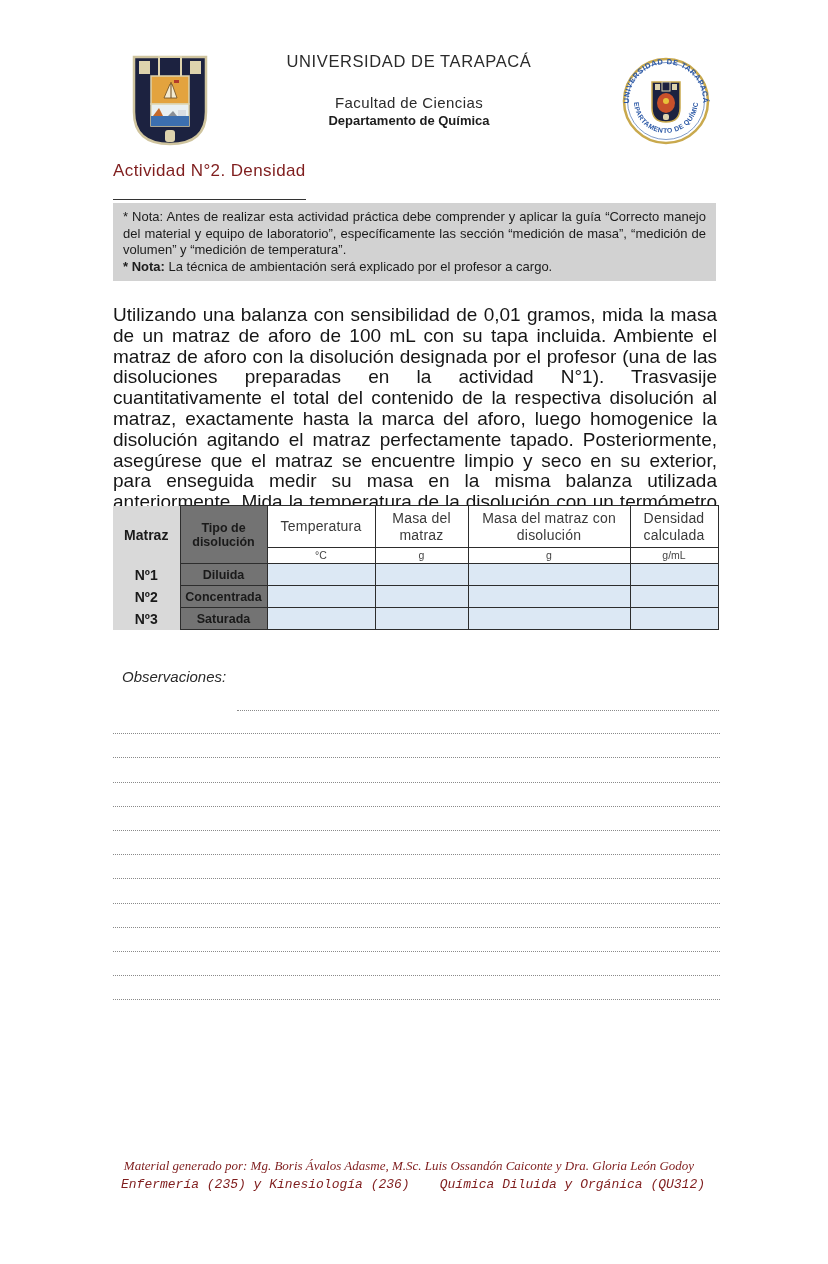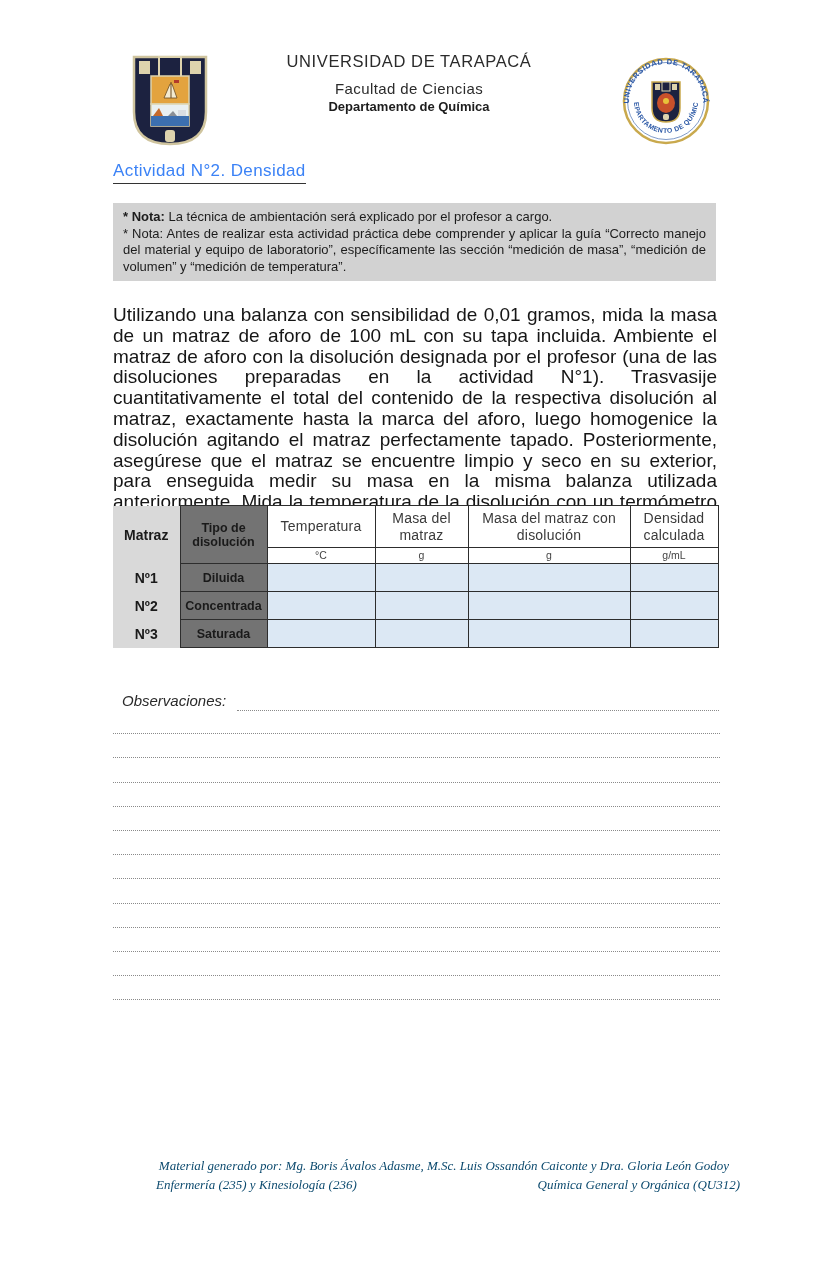--- a/index.html
+++ b/index.html
@@ -10,27 +10,27 @@
     font-family:"Liberation Sans","DejaVu Sans",sans-serif;
     color:#1f1f1f;
     overflow:hidden;
     border-radius:22px;
   }
   
   .crest{position:absolute;left:128px;top:54px;width:84px;height:94px;}
   .seal{position:absolute;left:622px;top:56px;width:88px;height:90px;}
   .head-text{position:absolute;left:113px;top:52px;width:592px;text-align:center;}
   .head-univ{font-size:16.5px;letter-spacing:0.6px;color:#2b2b2b;}
-  .head-fac{font-size:15px;letter-spacing:0.4px;color:#2b2b2b;margin-top:9px;}
+  .head-fac{font-size:15px;letter-spacing:0.4px;color:#2b2b2b;margin-top:23px;}
   .head-dep{font-size:13px;font-weight:bold;color:#1d1d1d;margin-top:2px;}
   
   .doc-title{
     position:absolute;left:113px;top:161px;
-    font-size:17px;letter-spacing:0.4px;color:#3b82f6;
-    border-bottom:1.5px solid #333;padding-bottom:2px;display:inline-block;
+    font-size:17px;letter-spacing:0.4px;color:#7f1d1d;
+    border-bottom:1.5px solid #333;padding-bottom:18px;display:inline-block;
   }
   
   .note-box{
     position:absolute;left:113px;top:203px;width:583px;
     background:#d2d2d2;padding:6px 10px;
     font-size:13px;line-height:16.6px;color:#1c1c1c;
   }
   .note{text-align:justify;}
   .note b{font-weight:bold;}
   
@@ -56,40 +56,40 @@
     background:#737373;font-weight:bold;font-size:12.5px;color:#1a1a1a;
   }
   .data-table td.col-head{
     background:#ffffff;font-size:14px;color:#3a3a3a;line-height:17px;
     height:41px;letter-spacing:0.2px;
   }
   .data-table td.unit-cell{
     background:#ffffff;font-size:10.5px;color:#444;height:15px;line-height:11px;
   }
   .data-table td.blue-cell{background:#dce8f4;}
-  .data-table tr.data-row{height:28px;}
+  .data-table tr.data-row{height:22px;}
   
   .obs-label{
-    position:absolute;left:122px;top:692px;
+    position:absolute;left:122px;top:668px;
     font-size:15px;font-style:italic;color:#2a2a2a;
   }
   .obs-first-line{
     position:absolute;left:237px;top:694px;width:482px;height:16px;
     border-bottom:1.5px dotted #8a8a8a;
   }
   .ruled-lines{position:absolute;left:113px;top:710px;width:607px;}
   .ruled-line{height:23.2px;border-bottom:1.5px dotted #8a8a8a;}
   
   .footer{
     position:absolute;left:113px;top:1158px;width:592px;
     font-family:"Liberation Serif","DejaVu Serif",serif;
-    font-style:italic;color:#0c4a6e;font-size:13px;margin-left:35px;
+    font-style:italic;color:#7f1d1d;font-size:13px;
   }
   .footer-credits{text-align:center;}
-  .footer-row{display:flex;justify-content:space-between;margin-top:3px;}
+  .footer-row{display:flex;justify-content:space-between;margin-top:3px;font-family:Liberation Mono, monospace;}
   .footer-left{padding-left:8px;}
 </style>
 </head>
 <body>
 
 <div class="page">
 
   <div class="crest">
     <svg viewBox="0 0 84 94" width="84" height="94">
       <path d="M6 3 H78 V58 Q78 90 42 90 Q6 90 6 58 Z" fill="#1c2240" stroke="#cfc49e" stroke-width="2.5"></path>
@@ -135,22 +135,22 @@
       <rect x="40" y="26" width="8" height="9" fill="#1c2240" stroke="#ddd3ad" stroke-width="1"></rect>
       <ellipse cx="44" cy="47" rx="9" ry="10" fill="#c8502a"></ellipse>
       <circle cx="44" cy="45" r="3" fill="#e8c23a"></circle>
       <rect x="41" y="58" width="6" height="6" rx="2" fill="#ddd3ae"></rect>
     </svg>
   </div>
 
   <div class="doc-title">Actividad N°2. Densidad</div>
 
   <div class="note-box">
+    <div class="note"><span>* Nota:</span><span> Antes de realizar esta actividad práctica debe comprender y aplicar la guía “Correcto manejo del material y equipo de laboratorio”, específicamente las sección “medición de masa”, “medición de volumen” y “medición de temperatura”.</span></div>
     <div class="note"><b>* Nota:</b><span> La técnica de ambientación será explicado por el profesor a cargo.</span></div>
-    <div class="note"><span>* Nota:</span><span> Antes de realizar esta actividad práctica debe comprender y aplicar la guía “Correcto manejo del material y equipo de laboratorio”, específicamente las sección “medición de masa”, “medición de volumen” y “medición de temperatura”.</span></div>
   </div>
 
   <div class="main-par">Utilizando una balanza con sensibilidad de 0,01 gramos, mida la masa de un matraz de aforo de 100 mL con su tapa incluida. Ambiente el matraz de aforo con la disolución designada por el profesor (una de las disoluciones preparadas en la actividad N°1). Trasvasije cuantitativamente el total del contenido de la respectiva disolución al matraz, exactamente hasta la marca del aforo, luego homogenice la disolución agitando el matraz perfectamente tapado. Posteriormente, asegúrese que el matraz se encuentre limpio y seco en su exterior, para enseguida medir su masa en la misma balanza utilizada anteriormente. Mida la temperatura de la disolución con un termómetro y calcule la densidad (d), a partir de la definición de que d=m/V (g/mL).</div>
 
   <table class="data-table">
     <colgroup>
       <col style="width:67px">
         <col style="width:87px">
         <col style="width:108px">
       <col style="width:93px">
@@ -213,17 +213,17 @@
       <div class="ruled-line"></div>
       <div class="ruled-line"></div>
       <div class="ruled-line"></div>
       <div class="ruled-line"></div>
     </div>
 
   <div class="footer">
     <div class="footer-credits">Material generado por: Mg. Boris Ávalos Adasme, M.Sc. Luis Ossandón Caiconte y Dra. Gloria León Godoy</div>
     <div class="footer-row">
       <span class="footer-left">Enfermería (235) y Kinesiología (236)</span>
-      <span class="footer-right">Química General y Orgánica (QU312)</span>
+      <span class="footer-right">Química Diluida y Orgánica (QU312)</span>
     </div>
   </div>
 
 </div>
 
 </body></html>

